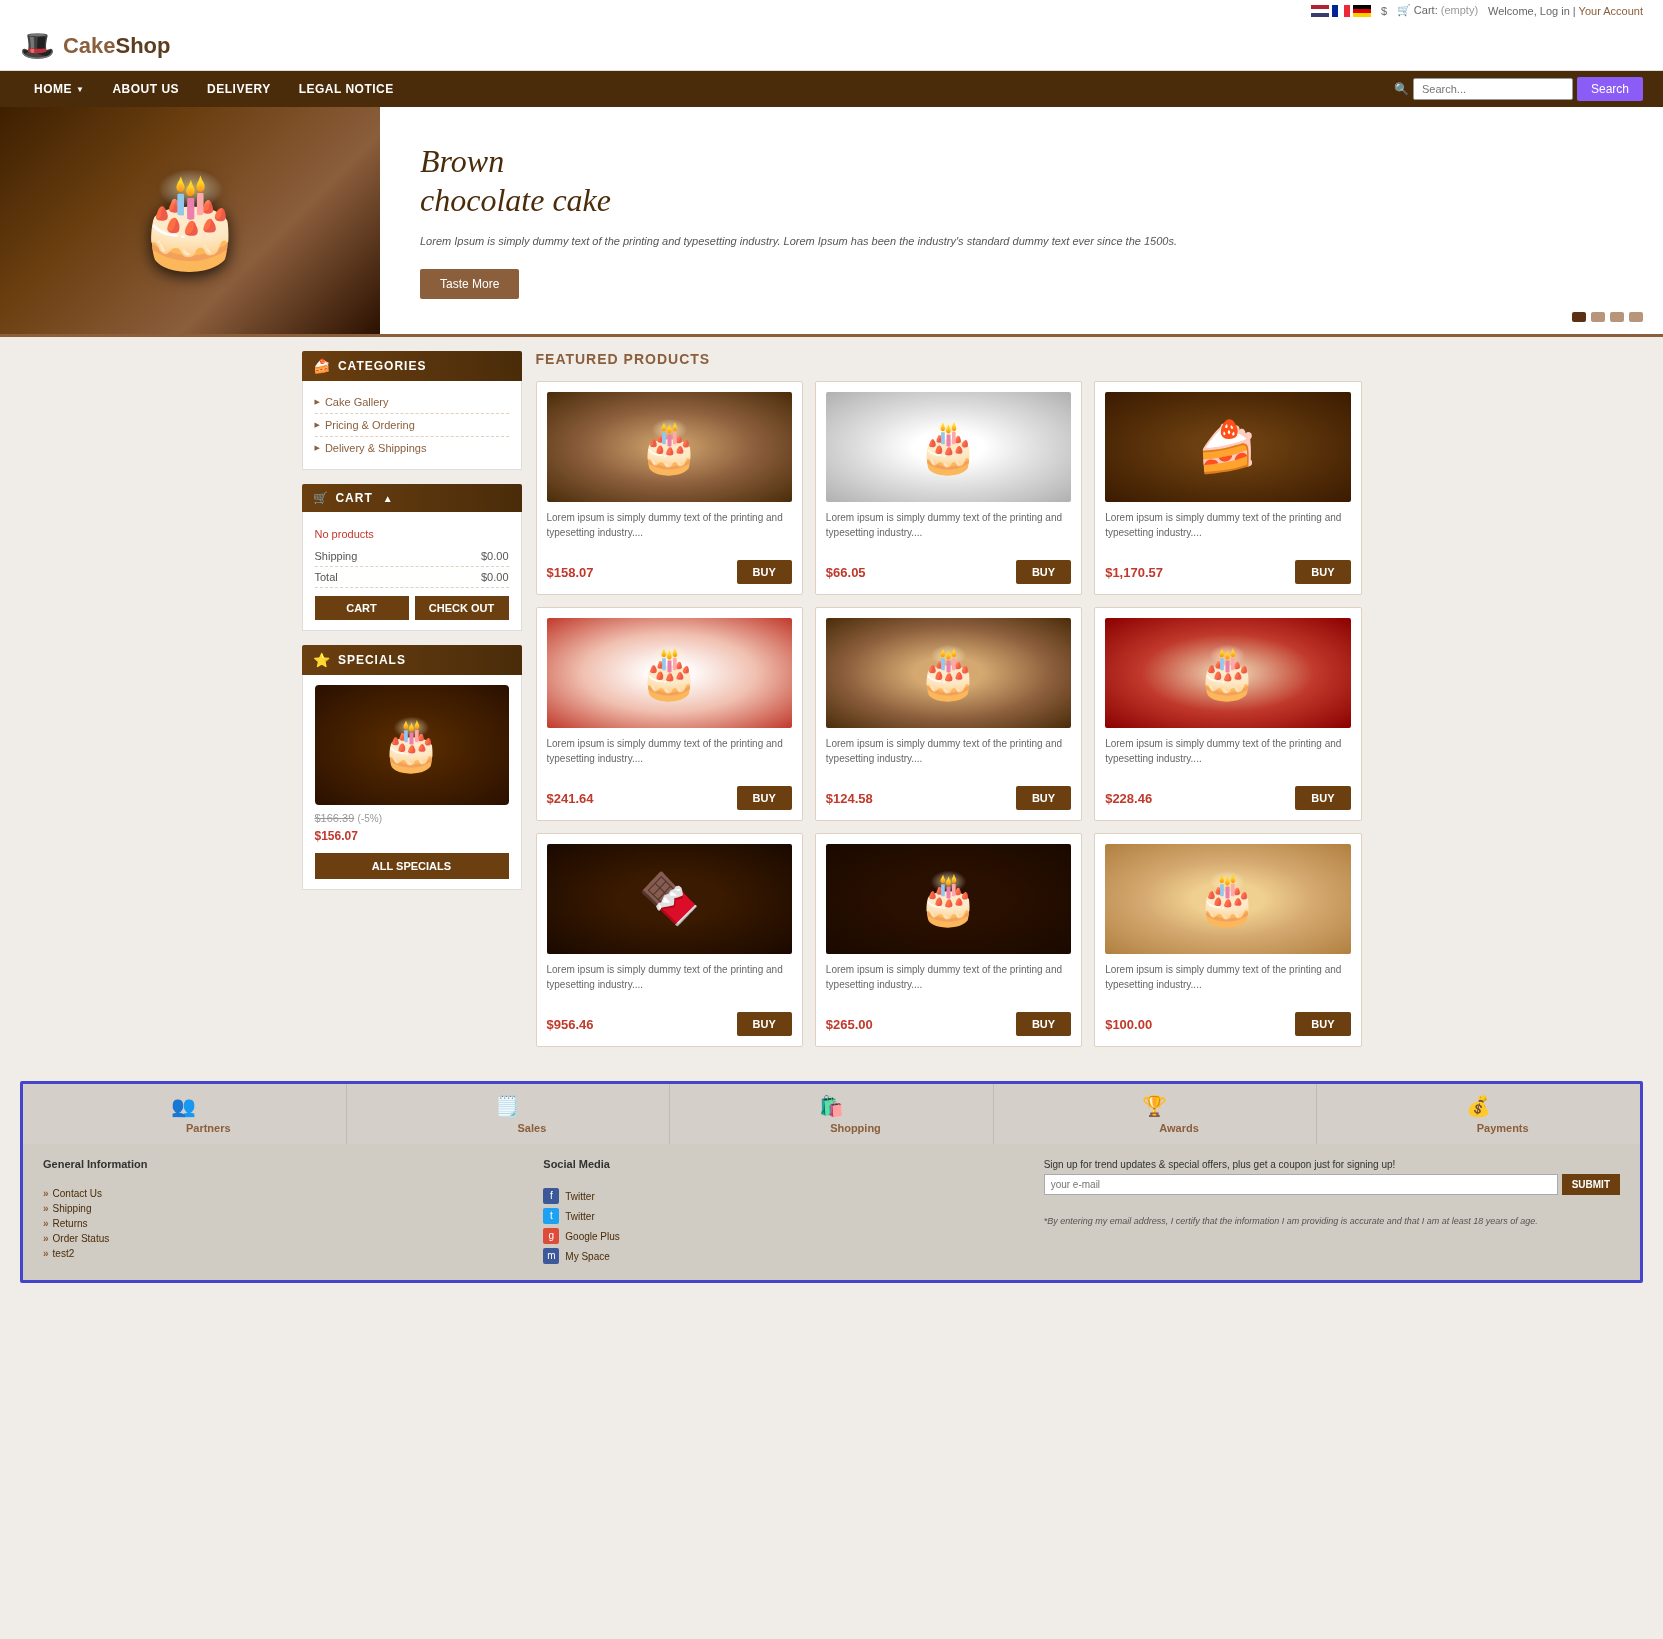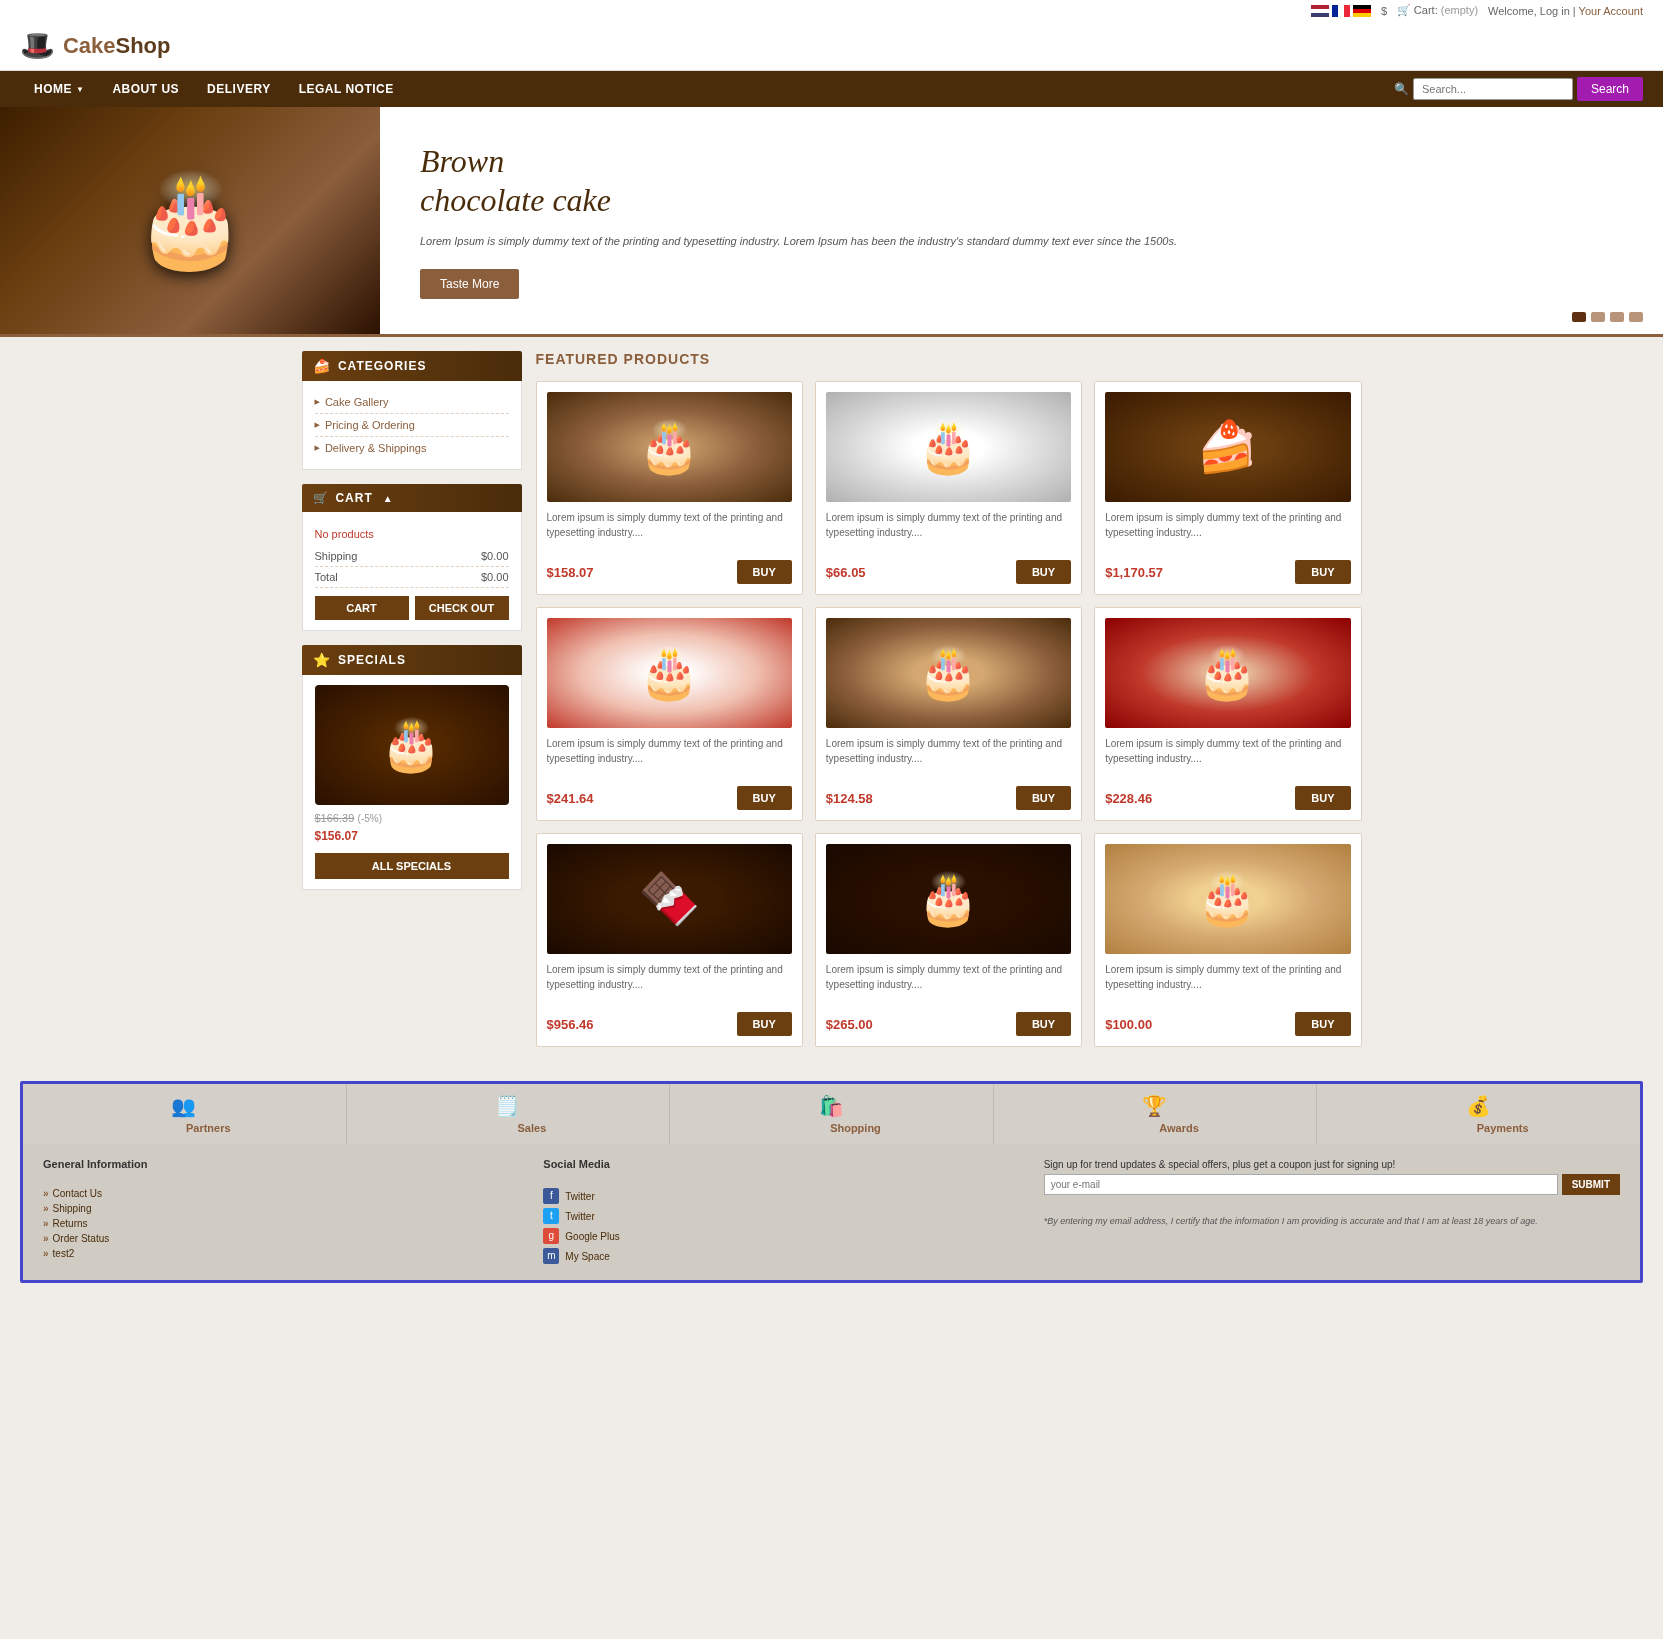--- a/index.html
+++ b/index.html
@@ -21,21 +21,21 @@
     .logo-text span { color: #8B5E3C; }
     .logo-text strong { color: #5c3d1e; }
 
     
     .nav-bar { background: #4a2c0a; padding: 0 20px; display: flex; align-items: center; justify-content: space-between; height: 36px; }
     .nav-links { display: flex; gap: 0; }
     .nav-item { color: #fff; padding: 0 14px; font-size: 12px; font-weight: bold; letter-spacing: 0.5px; cursor: pointer; height: 36px; display: flex; align-items: center; text-decoration: none; position: relative; }
     .nav-item .arrow { font-size: 8px; margin-left: 4px; }
     .search-bar { display: flex; align-items: center; gap: 4px; }
     .search-input { padding: 4px 8px; border: 1px solid #999; border-radius: 2px; font-size: 11px; width: 160px; background: #fff; }
-    .search-btn { background: #a21caf; color: #fff; border: none; padding: 5px 14px; cursor: pointer; font-size: 12px; border-radius: 2px; }
+    .search-btn { background: #8b5cf6; color: #fff; border: none; padding: 5px 14px; cursor: pointer; font-size: 12px; border-radius: 2px; }
 
     
     .hero { background: #fff; margin: 0; position: relative; overflow: hidden; height: 230px; display: flex; align-items: center; border-bottom: 3px solid #8B5E3C; }
     .hero-img { width: 380px; height: 230px; background: linear-gradient(135deg, #3d1f00, #6b3f10, #8B5E3C, #2a1000); display: flex; align-items: center; justify-content: center; position: relative; overflow: hidden; flex-shrink: 0; }
     .hero-content { padding: 30px 40px; flex: 1; }
     .hero-title { font-family: Georgia, serif; font-size: 32px; color: #4a2c0a; line-height: 1.2; margin-bottom: 14px; font-style: italic; }
     .hero-desc { font-size: 11px; color: #555; line-height: 1.6; margin-bottom: 18px; font-style: italic; }
     .hero-btn { background: #8B5E3C; color: #fff; border: none; padding: 8px 20px; cursor: pointer; font-size: 12px; border-radius: 2px; }
     .hero-dots { position: absolute; bottom: 12px; right: 20px; display: flex; gap: 5px; }
     .hero-dot { width: 14px; height: 10px; border-radius: 2px; cursor: pointer; }

